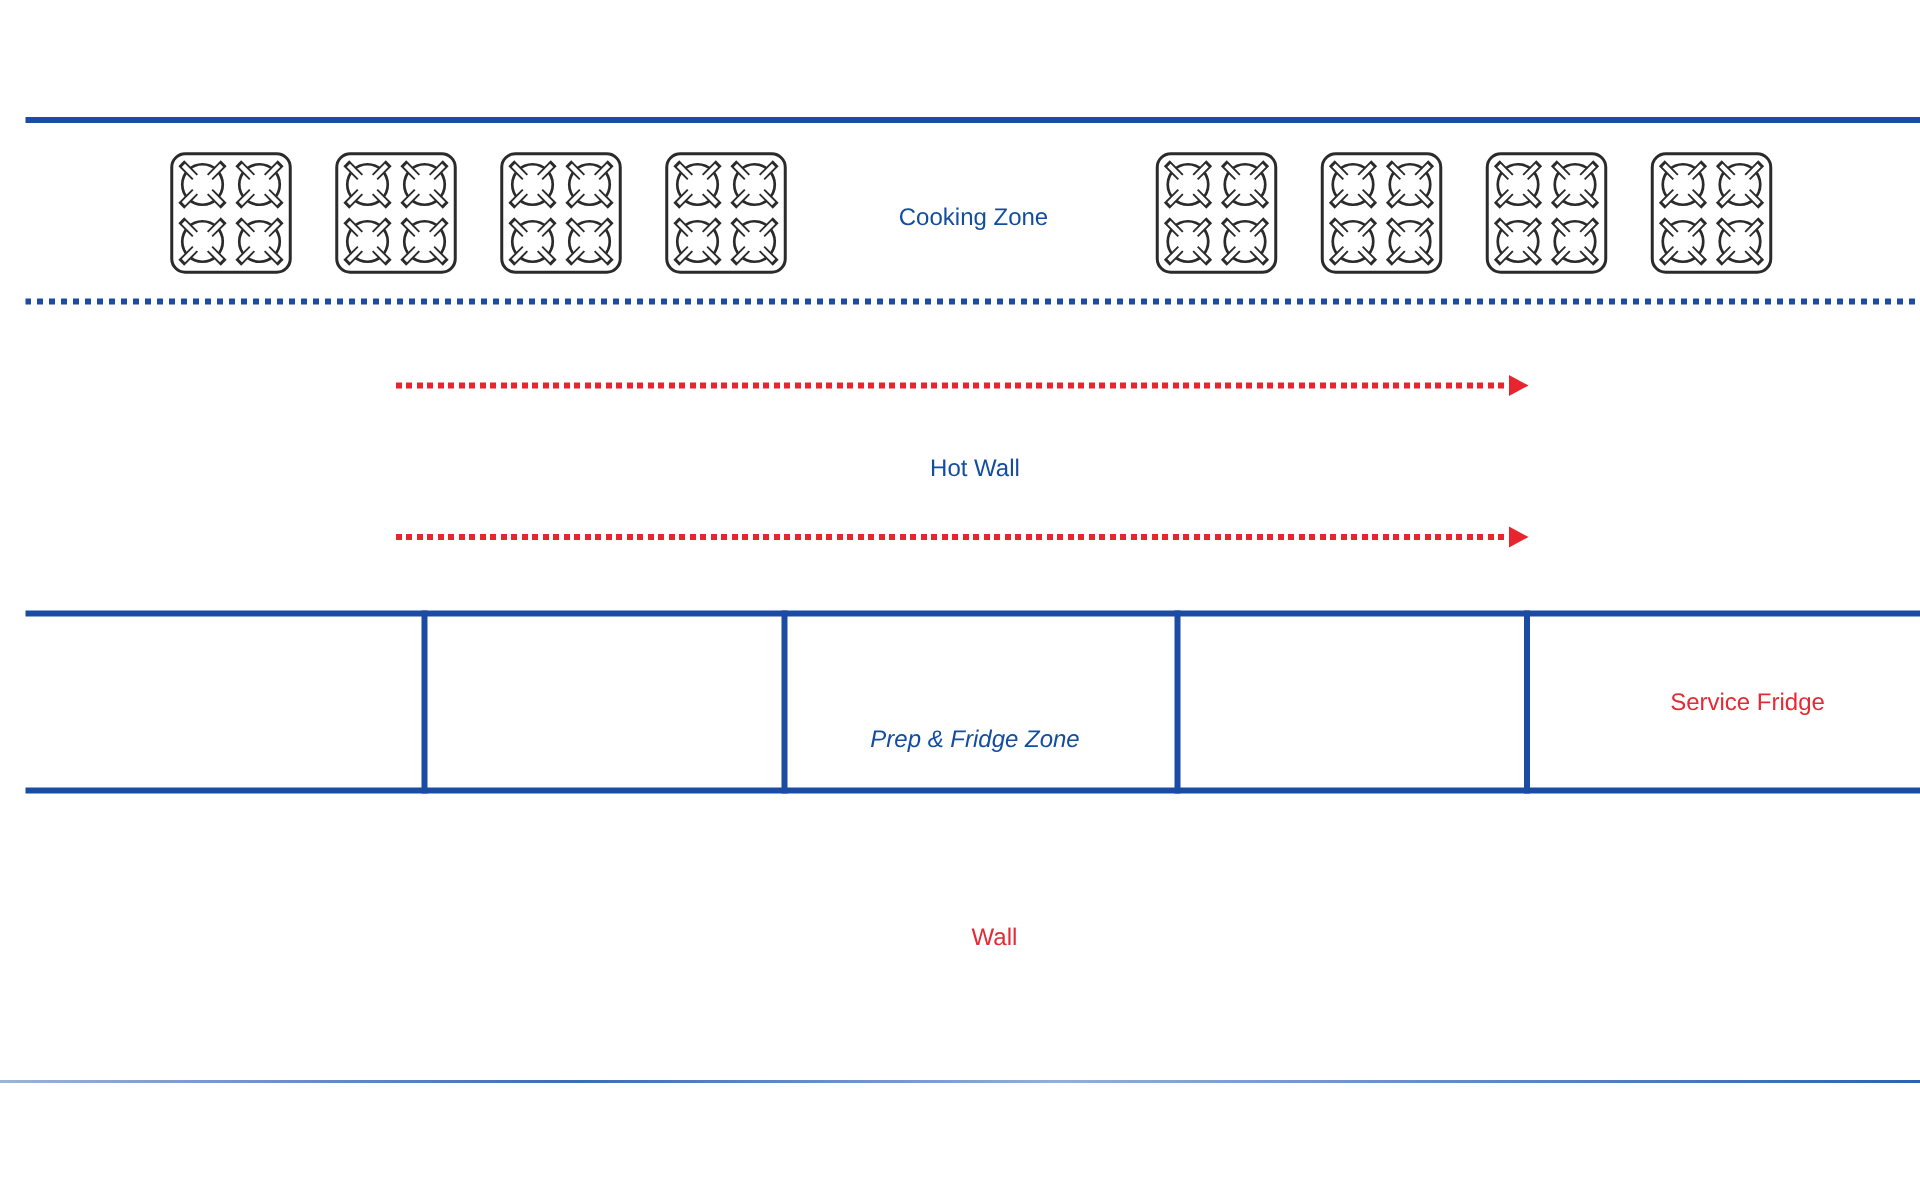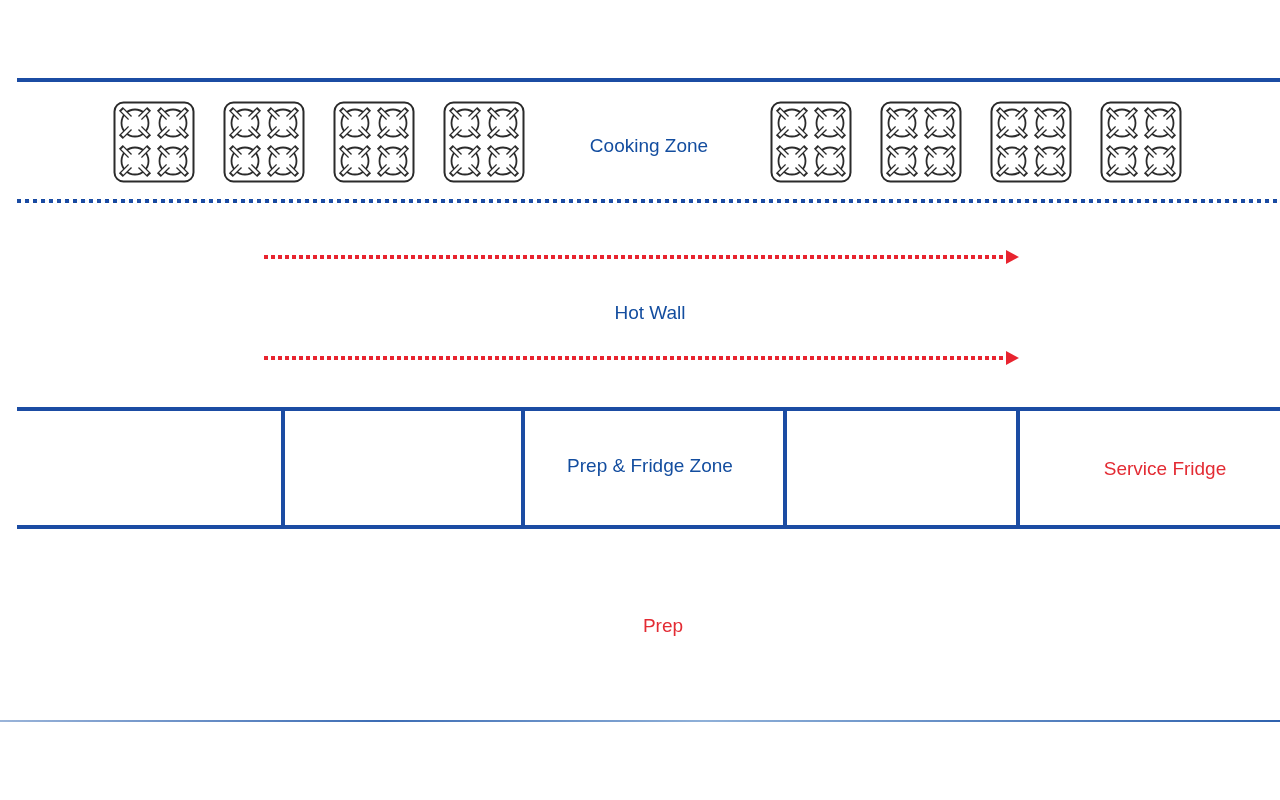--- a/index.html
+++ b/index.html
@@ -28,21 +28,21 @@
     height:4px;
     background:repeating-linear-gradient(90deg,var(--blue-line) 0 4px,transparent 4px 8px);
   }
   .vdivider{
     position:absolute;
     width:4px;
     background:var(--blue-line);
   }
   .label{
     position:absolute;
-    font-size:19px;
+    font-size:16px;
     line-height:20px;
     text-align:center;
     white-space:nowrap;
   }
   .label.blue{color:var(--blue-text);}
   .label.red{color:var(--red-text);}
   .stove-group{
     position:absolute;
     top:101px;
     display:flex;
@@ -416,19 +416,19 @@
   </div>
 
   <div class="hline" style="left:17px;top:407px;width:1263px;"></div>
   <div class="hline" style="left:17px;top:525px;width:1263px;"></div>
 
   <div class="vdivider" style="left:281px;top:407px;height:122px;"></div>
   <div class="vdivider" style="left:521px;top:407px;height:122px;"></div>
   <div class="vdivider" style="left:783px;top:407px;height:122px;"></div>
   <div class="vdivider" style="left:1016px;top:407px;height:122px;"></div>
 
-  <div class="label blue" style="left:550px;top:456px;width:200px;">Prep &amp; Fridge Zone</div>
+  <div class="label blue" style="left:550px;top:484px;width:200px;font-style:italic;">Prep &amp; Fridge Zone</div>
   <div class="label red" style="left:1065px;top:459px;width:200px;">Service Fridge</div>
 
-  <div class="label red" style="left:563px;top:616px;width:200px;">Prep</div>
+  <div class="label red" style="left:563px;top:616px;width:200px;">Wall</div>
   <div class="thin-line"></div>
 
 </div>
 
 </body></html>

